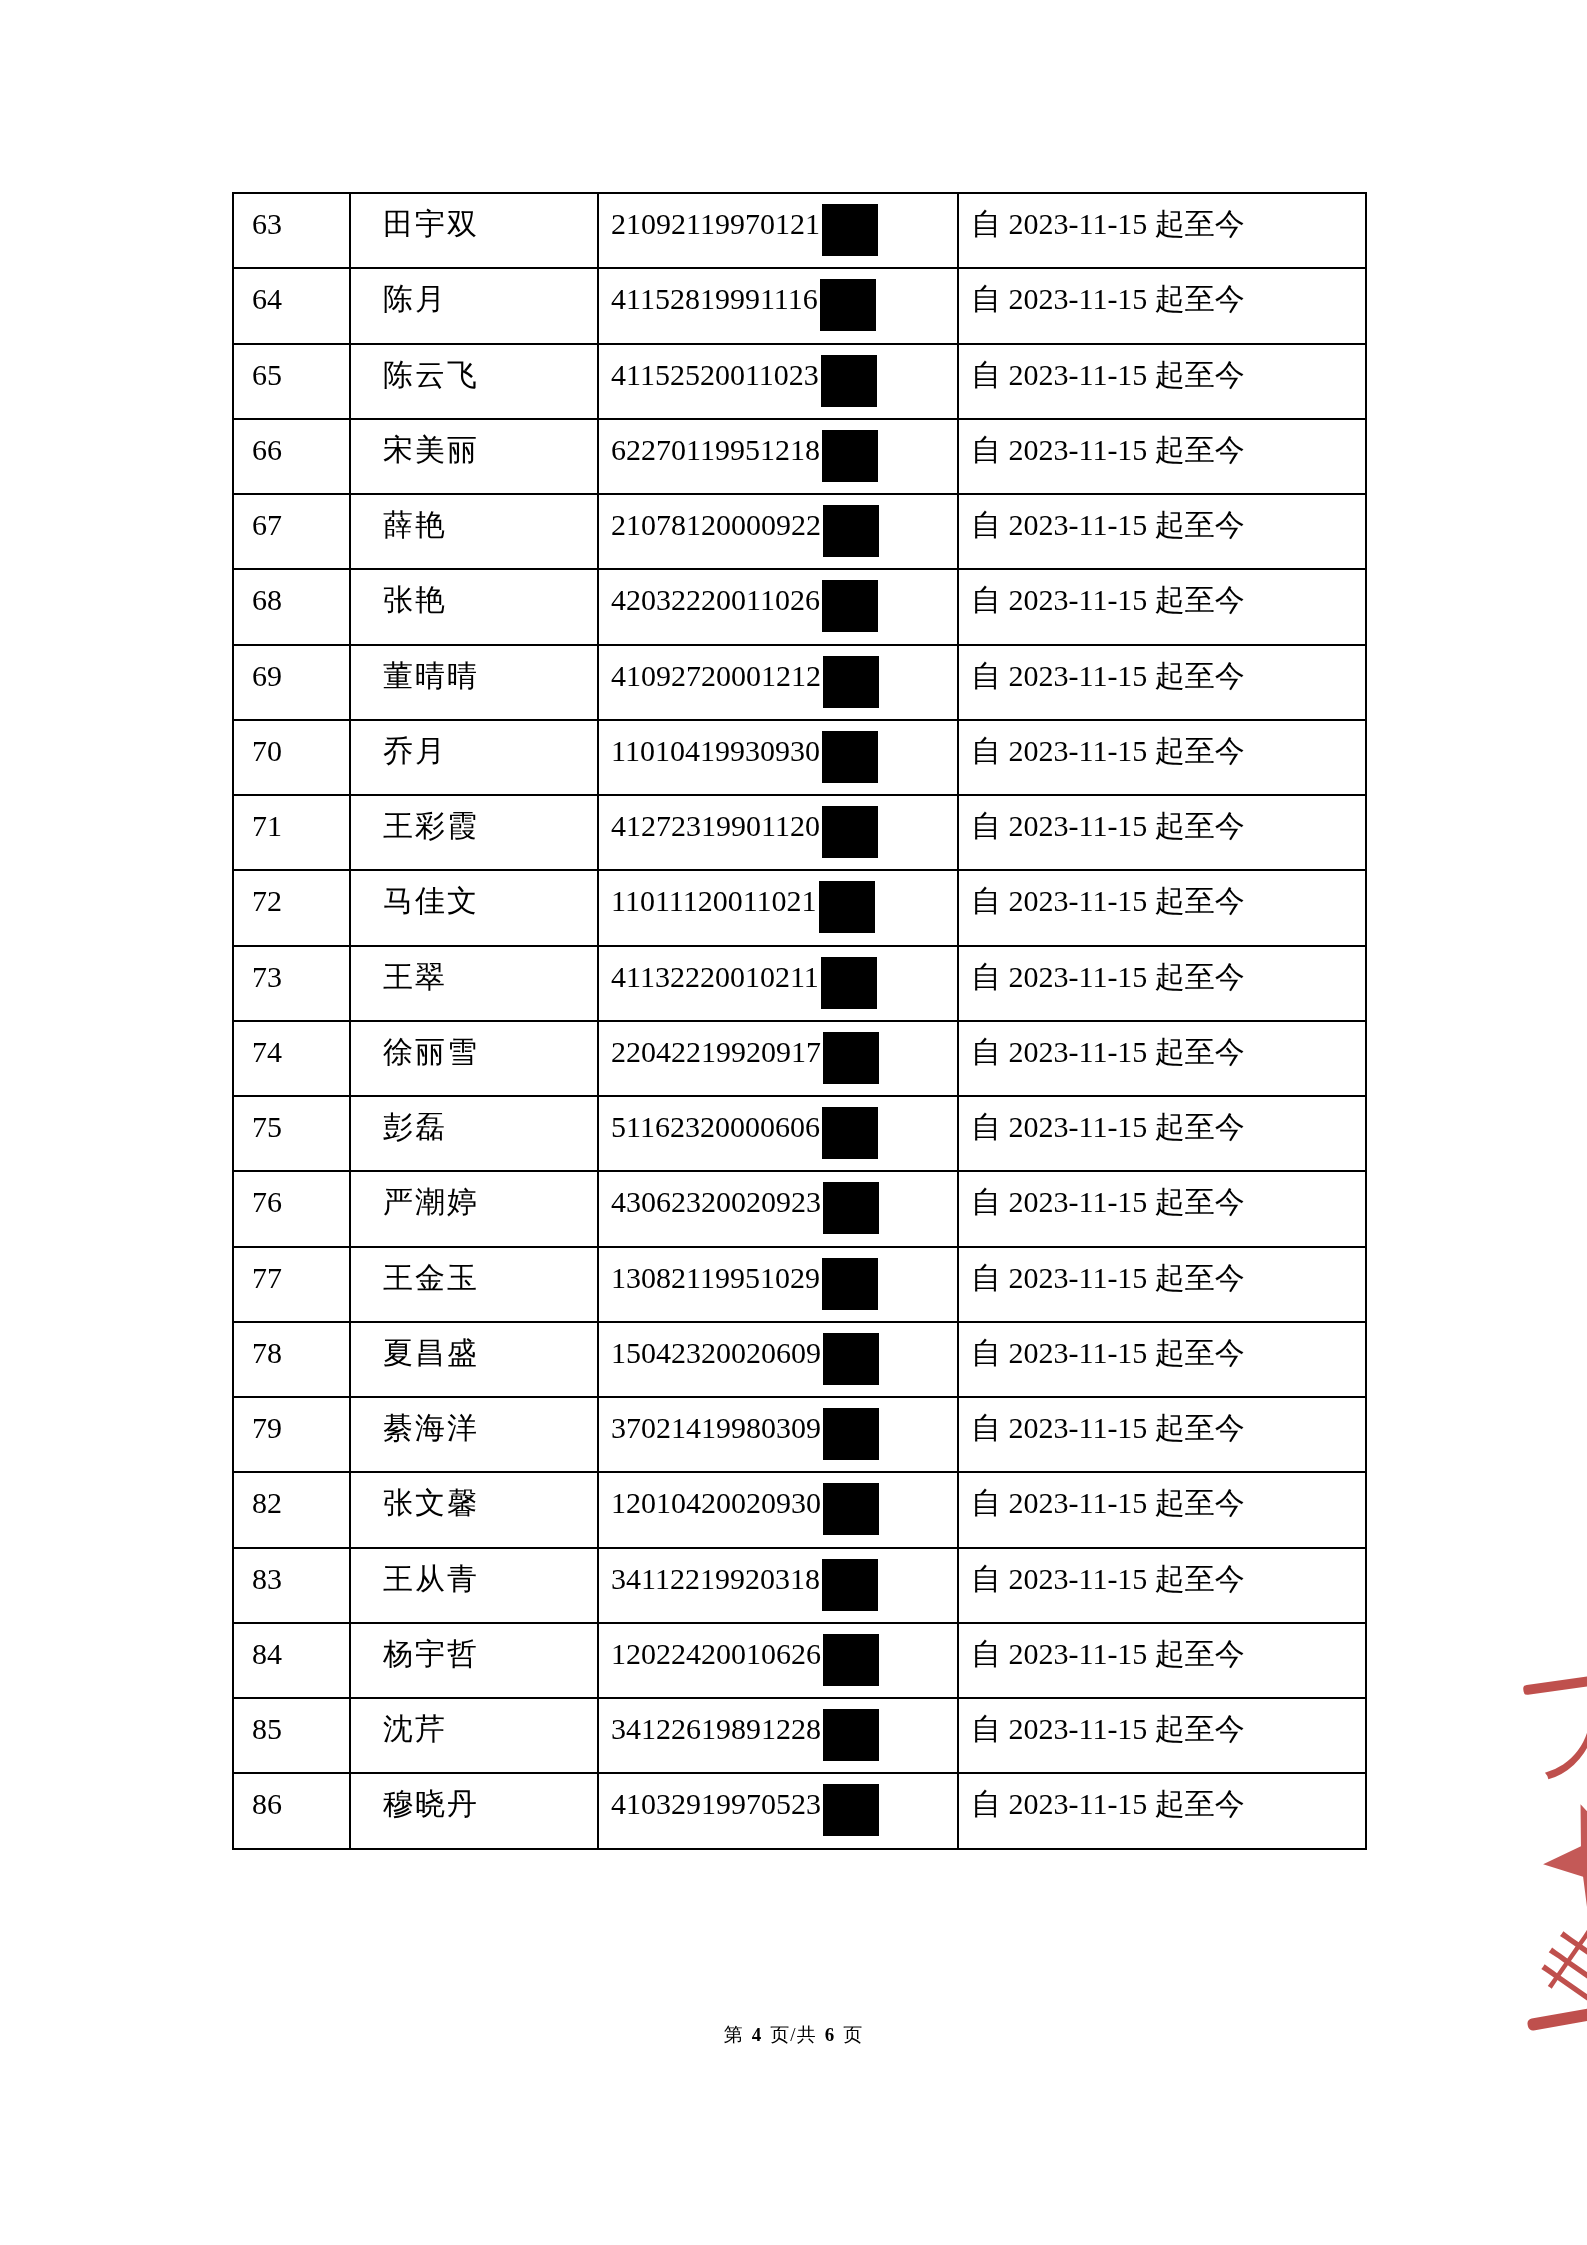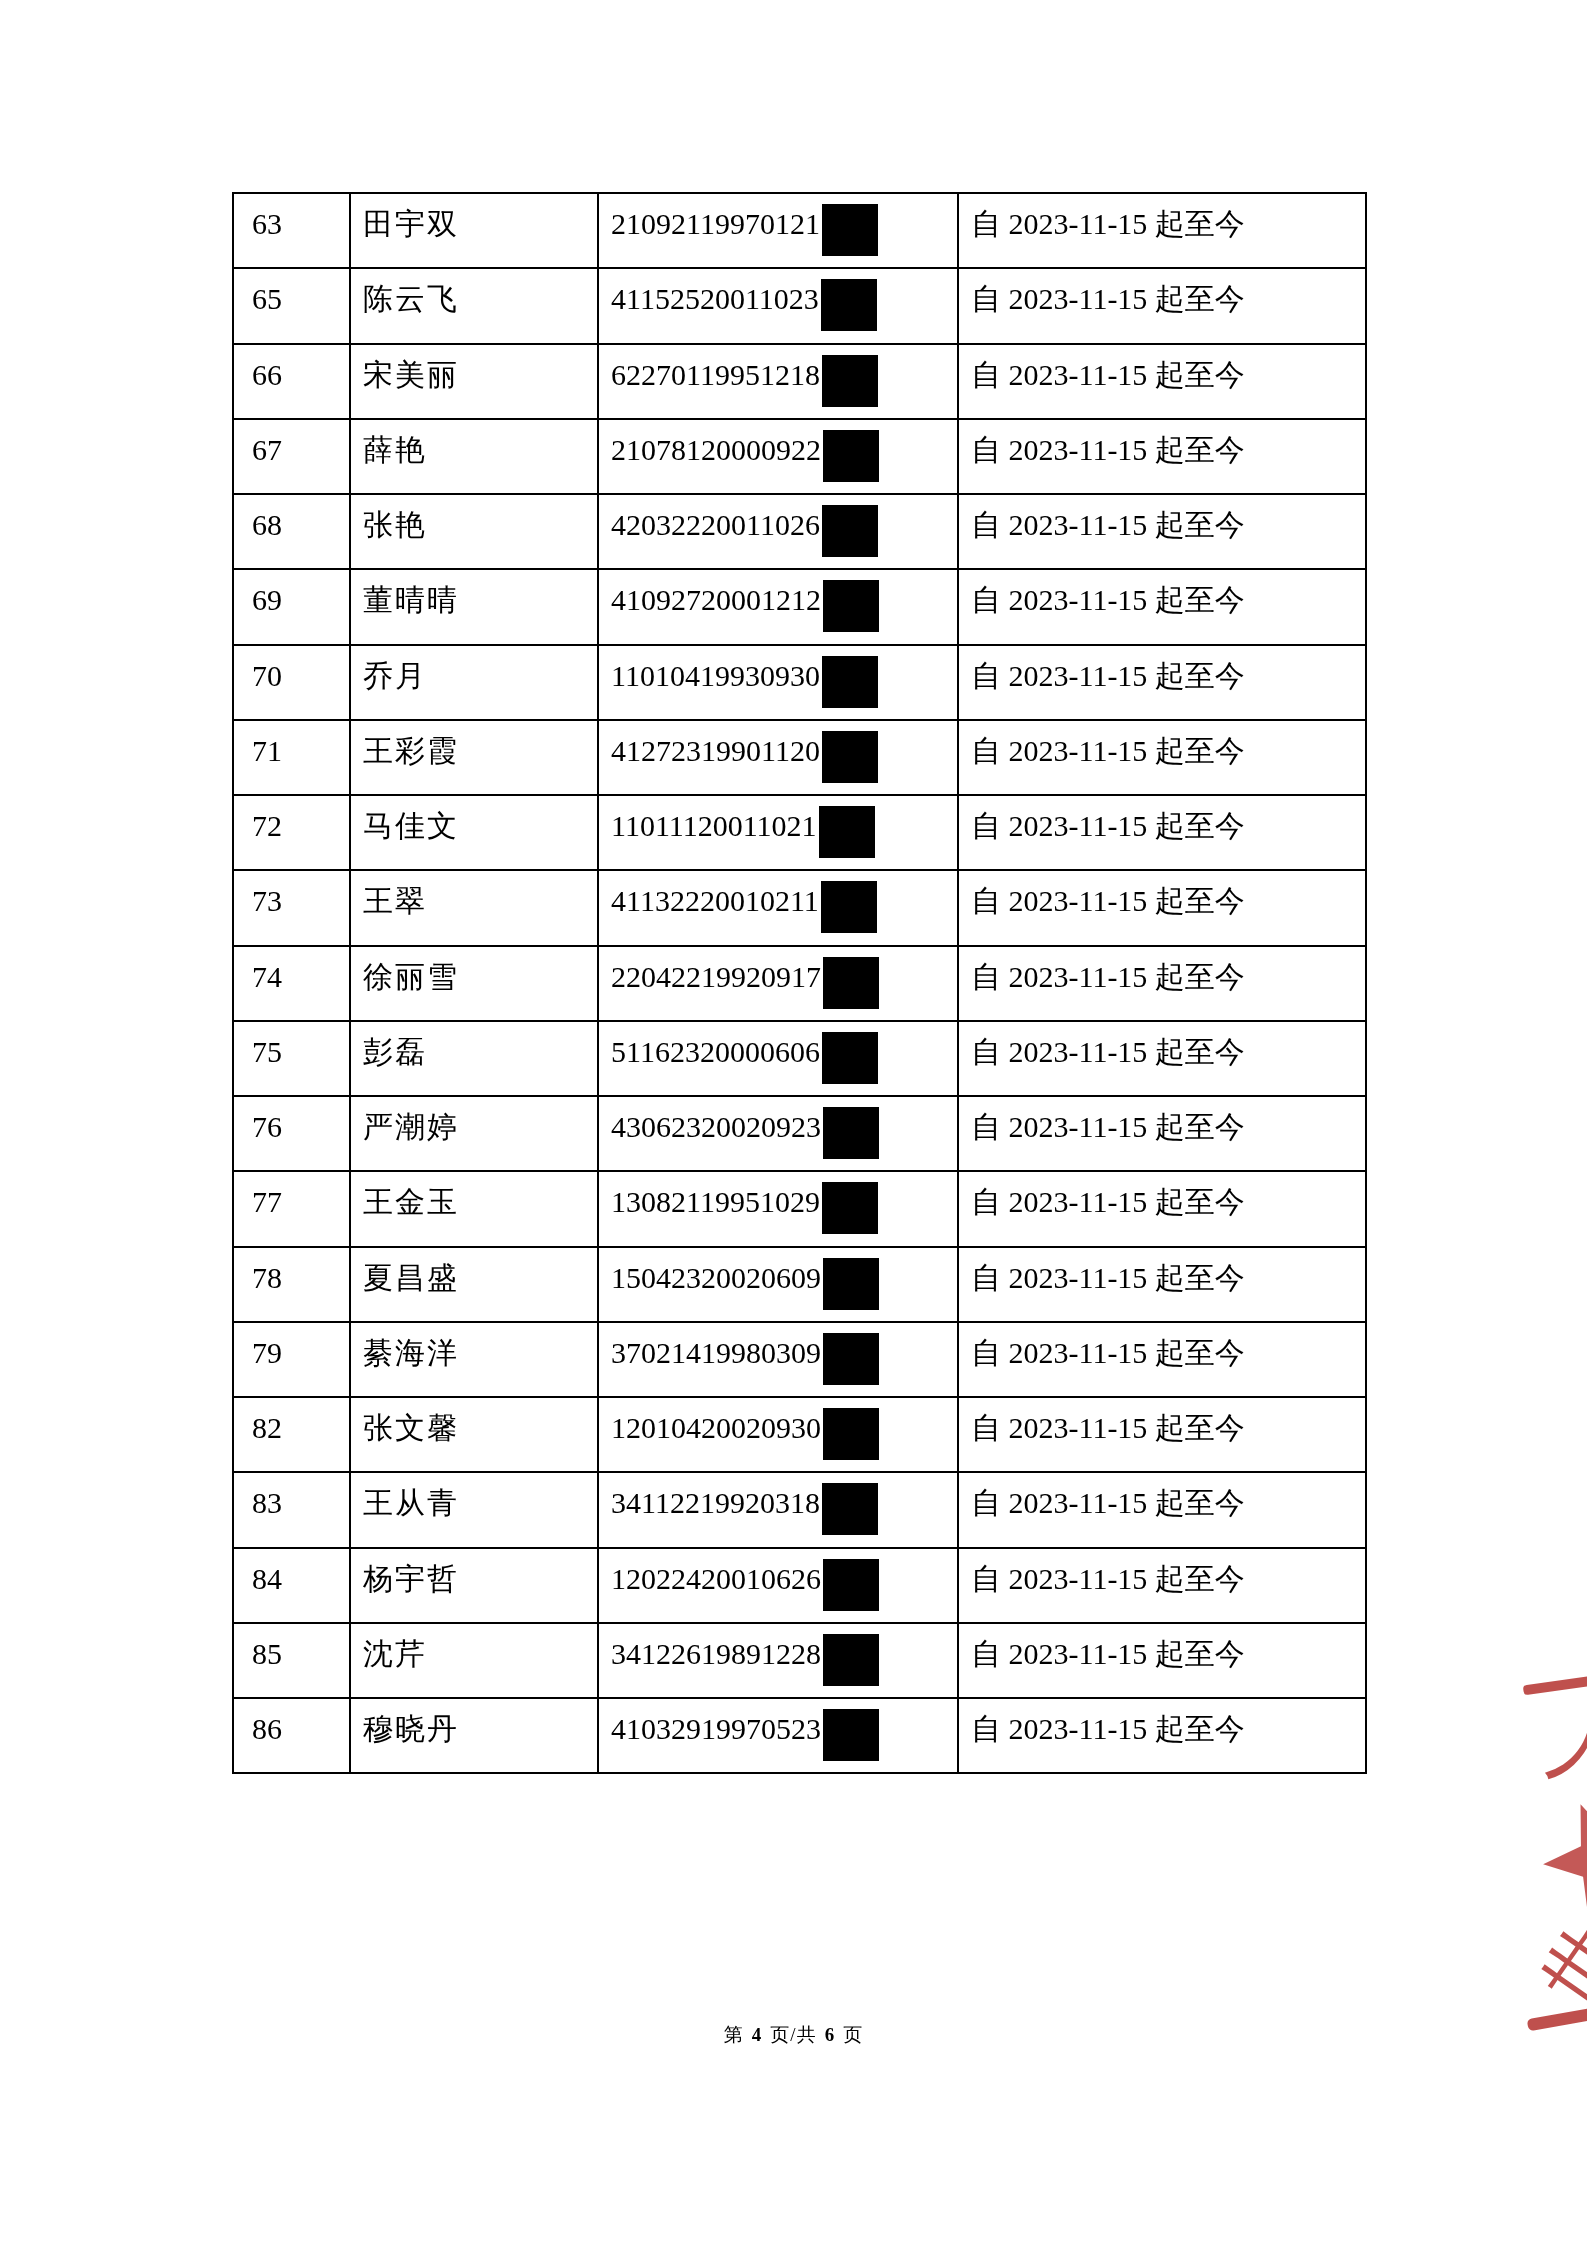--- a/index.html
+++ b/index.html
@@ -25,21 +25,21 @@
     border:2px solid #000;
     vertical-align:top;
     height:75.25px;
     font-size:30px;
     line-height:40px;
     padding-top:10px;
     overflow:hidden;
     white-space:nowrap;
   }
   td.c-no     { padding-left:18px;border-radius:13px; }
-  td.c-name   { padding-left:12px; letter-spacing:2px;margin-left:24px; }
+  td.c-name   { padding-left:32px; letter-spacing:2px;margin-left:24px; }
   td.c-id     { padding-left:12px; }
   td.c-period { padding-left:12px; }
   .redact {
     display:inline-block;
     width:56px; height:52px;
     background:#000;
     margin-left:2px;
     vertical-align:top;
   }
   .footer {
@@ -79,20 +79,34 @@
       </td>
       <td class="c-id">
         <span>21092119970121</span><span class="redact"></span>
       </td>
       <td class="c-period">
         <span>自 2023-11-15 起至今</span>
       </td>
     </tr>
         <tr>
       <td class="c-no">
+        <span>64</span>
+      </td>
+      <td class="c-name">
+        <span>陈月</span>
+      </td>
+      <td class="c-id">
+        <span>41152819991116</span><span class="redact"></span>
+      </td>
+      <td class="c-period">
+        <span>自 2023-11-15 起至今</span>
+      </td>
+    </tr>
+        <tr>
+      <td class="c-no">
         <span>65</span>
       </td>
       <td class="c-name">
         <span>陈云飞</span>
       </td>
       <td class="c-id">
         <span>41152520011023</span><span class="redact"></span>
       </td>
       <td class="c-period">
         <span>自 2023-11-15 起至今</span>

